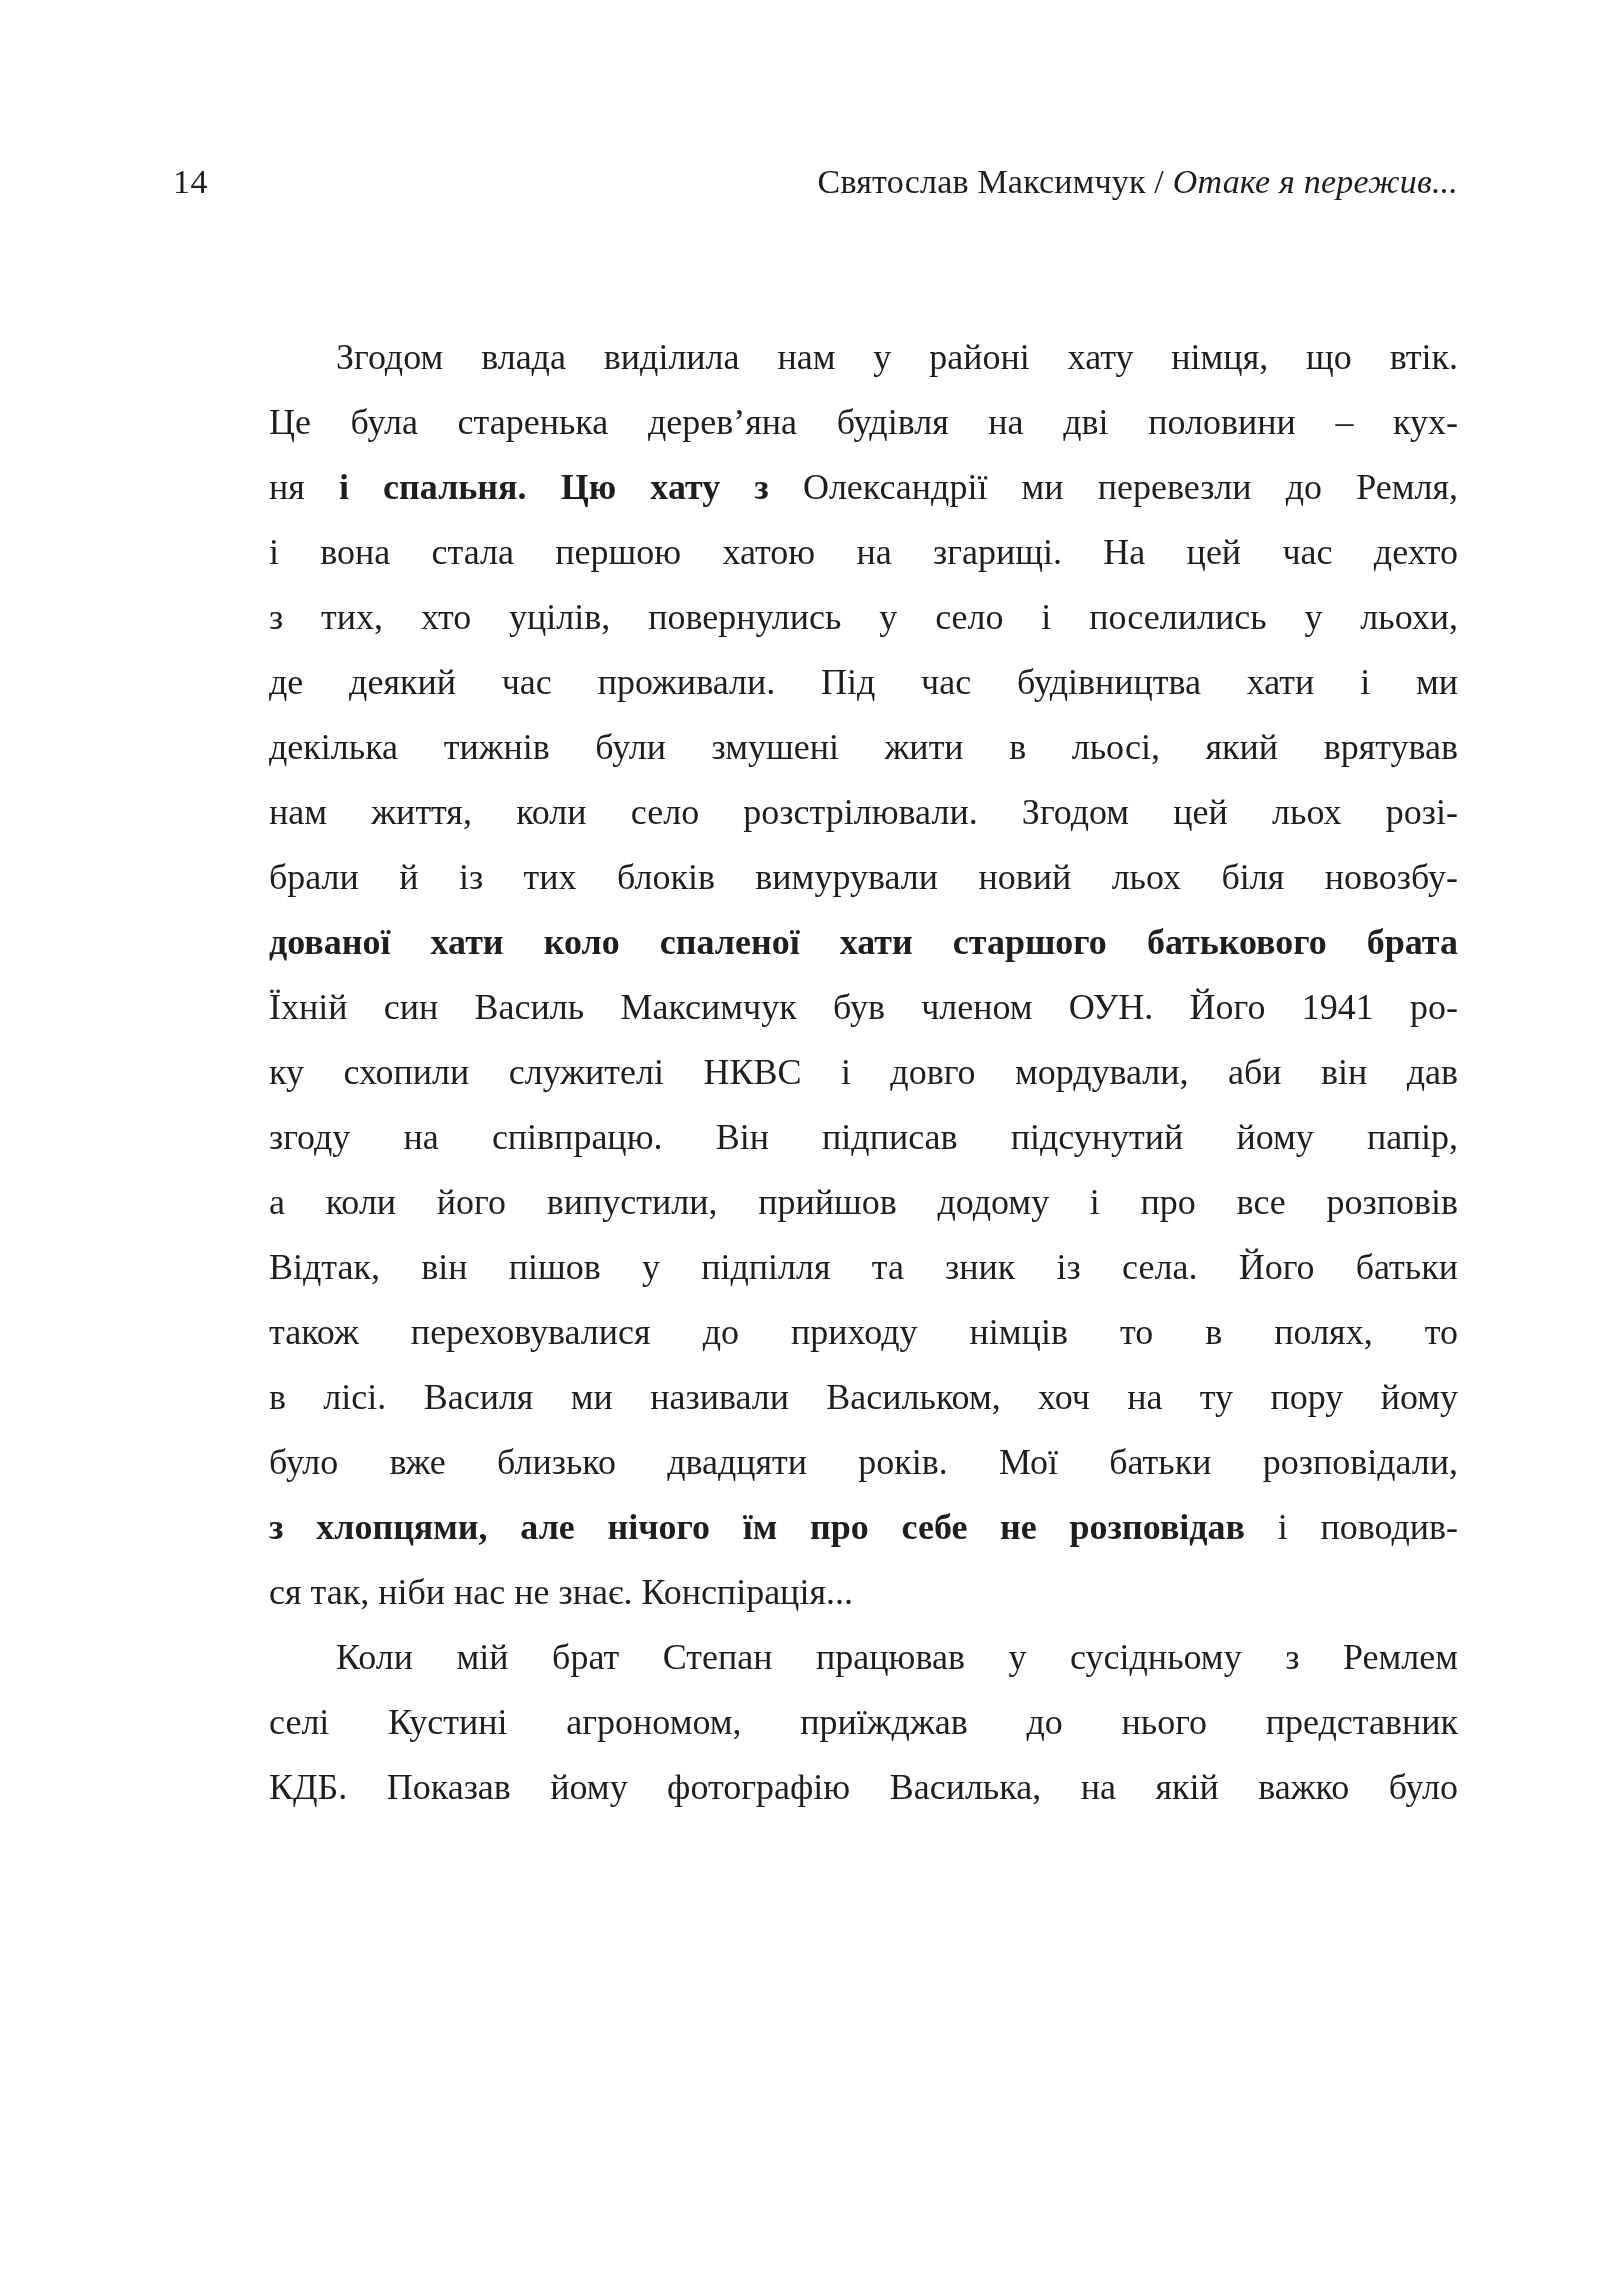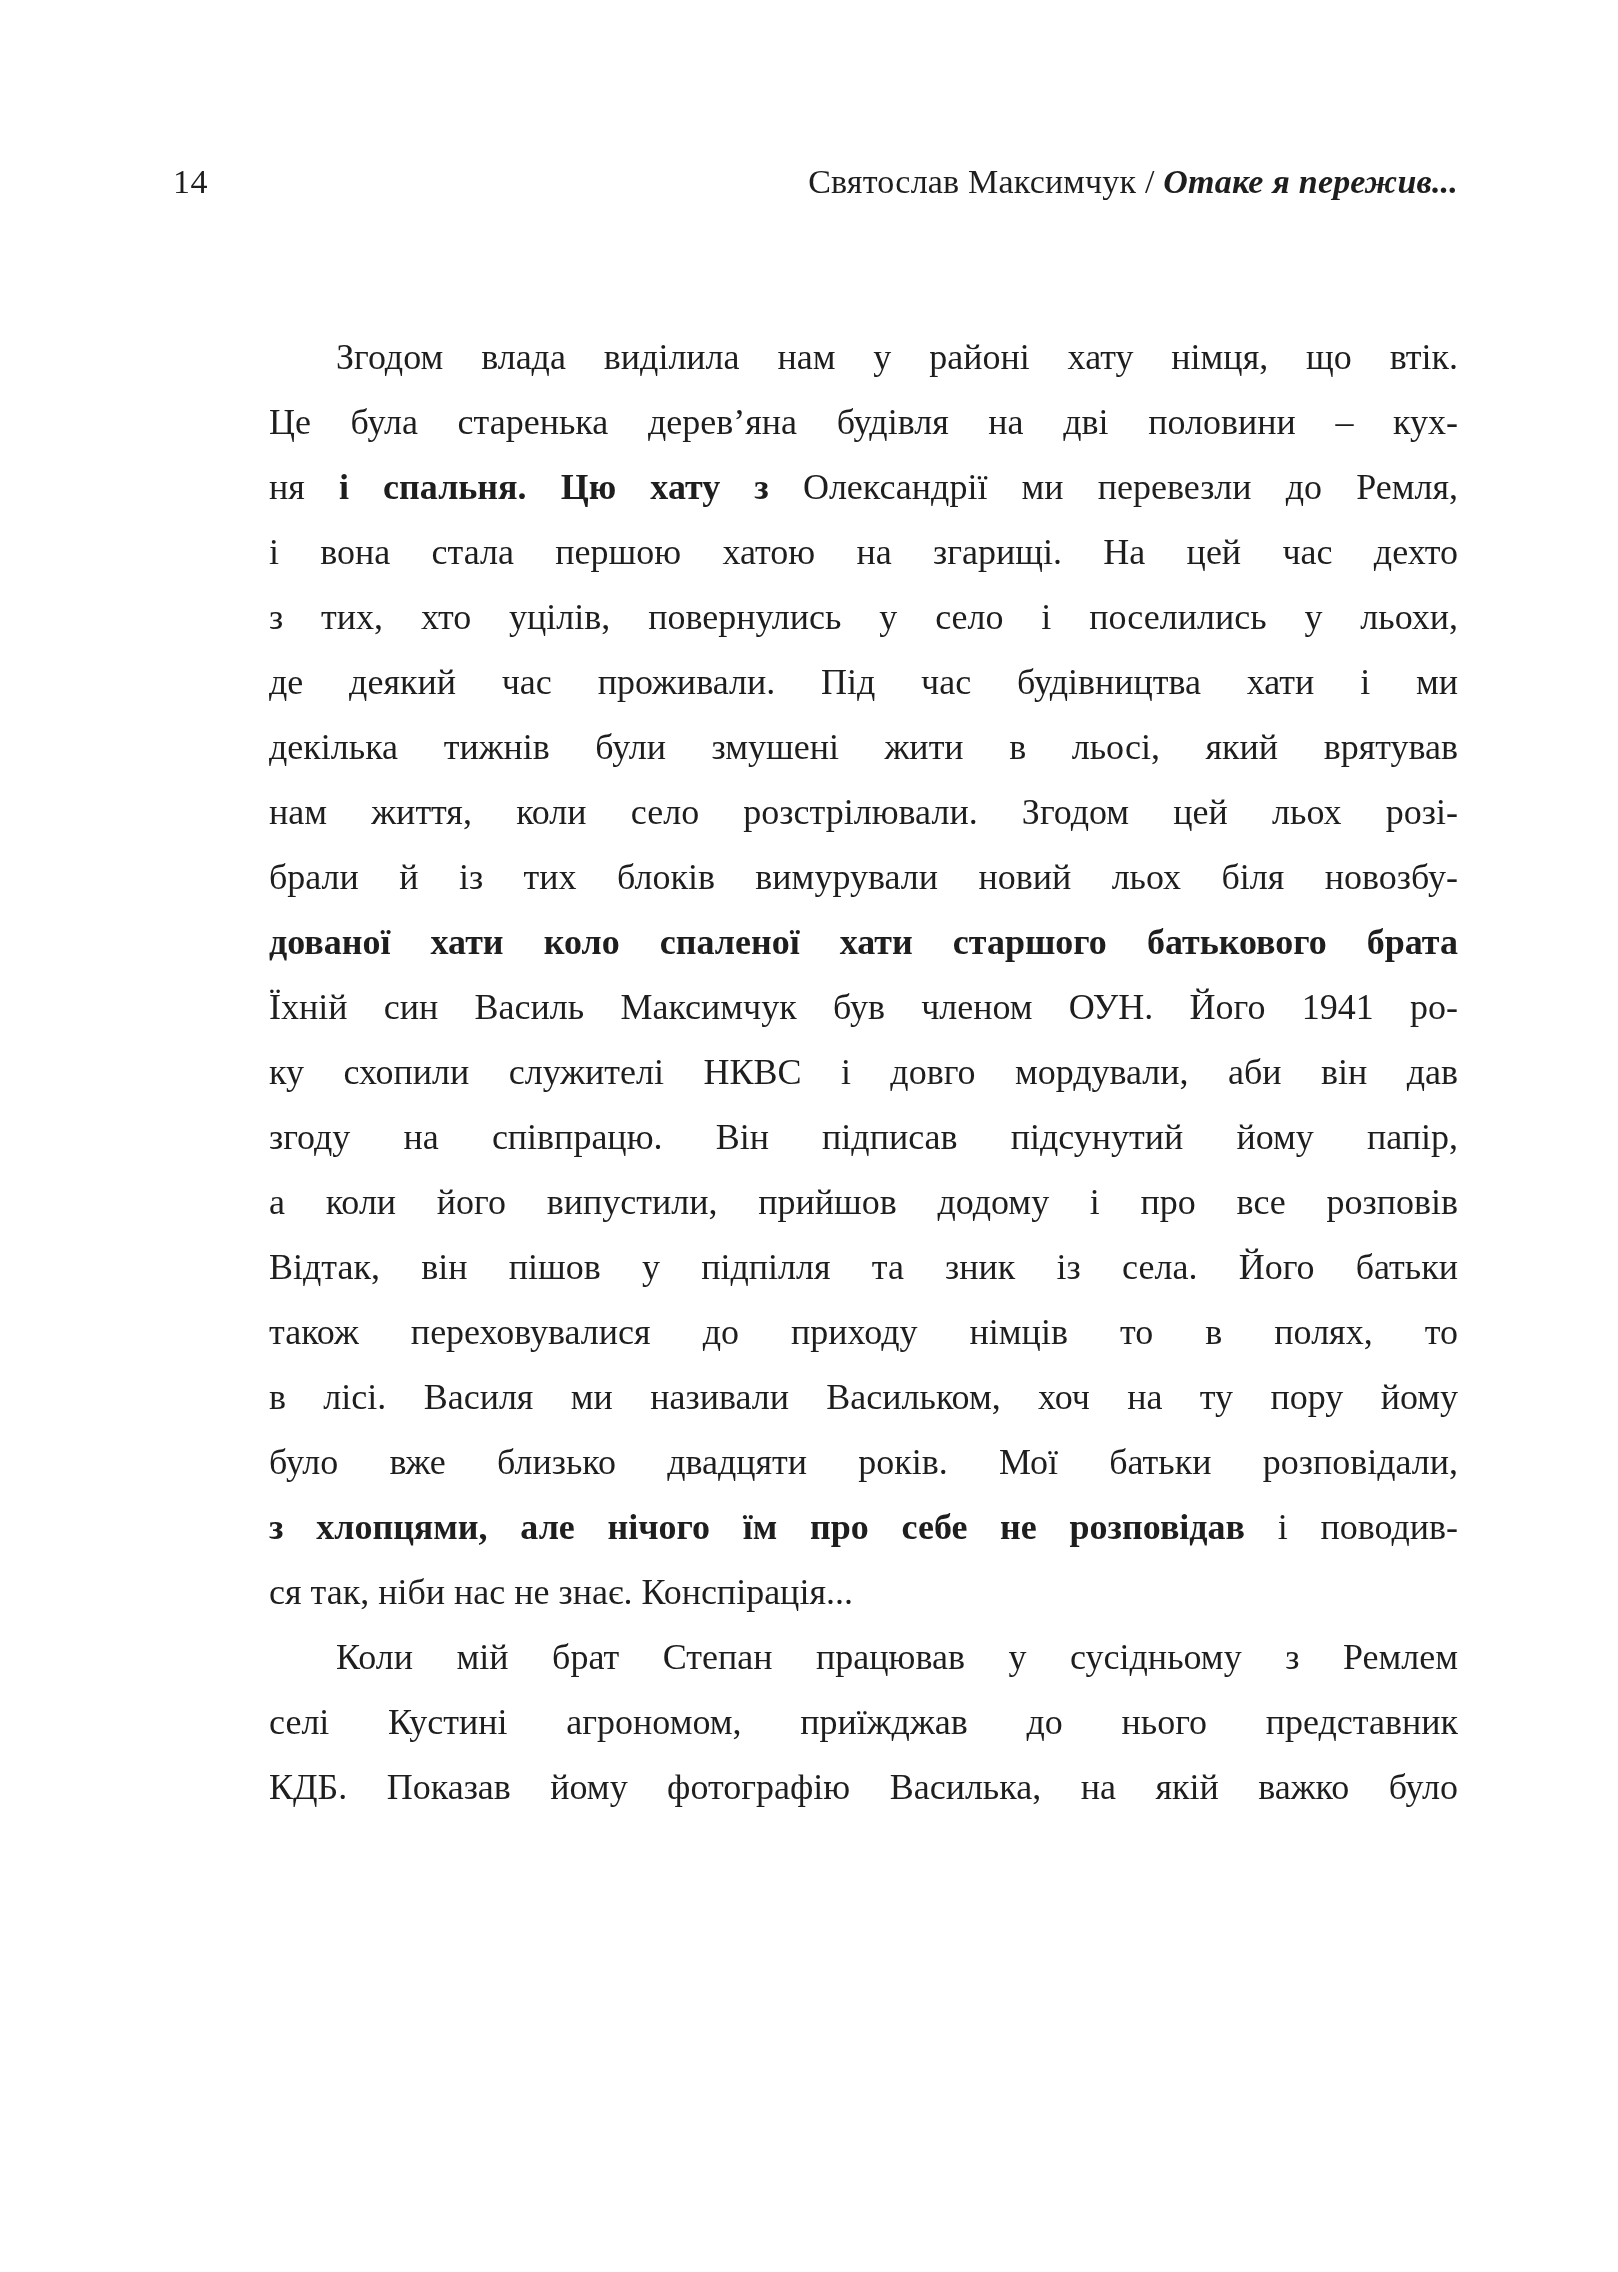--- a/index.html
+++ b/index.html
@@ -32,21 +32,20 @@
     line-height: 1.2;
   }
   .page-number {
     letter-spacing: 0.4px;
   }
   .running-header {
     letter-spacing: 0.2px;
   }
   .running-header em {
     font-style: italic;
-    font-weight: bold;
   }
   .text-block {
     position: absolute;
     left: 269px;
     top: 325px;
     width: 1189px;
     font-size: 36px;
     font-family: Liberation Serif, serif;
   }
   .line {

